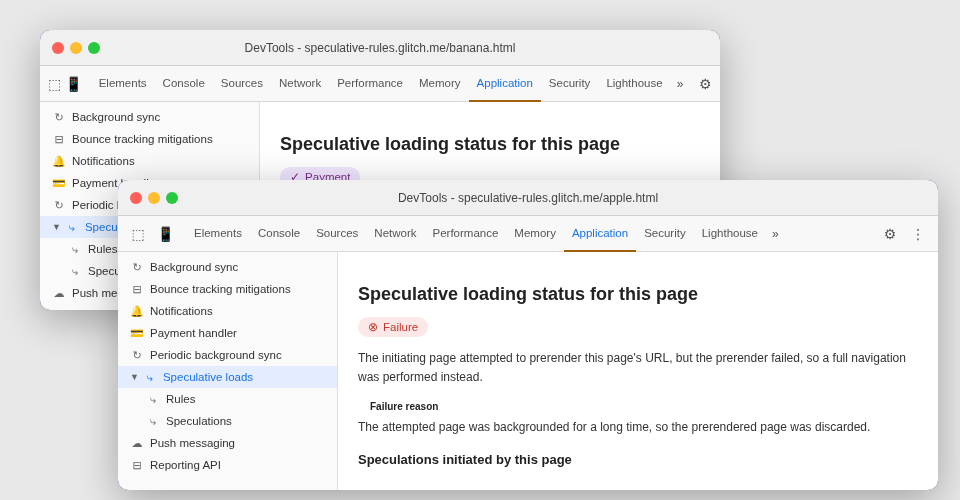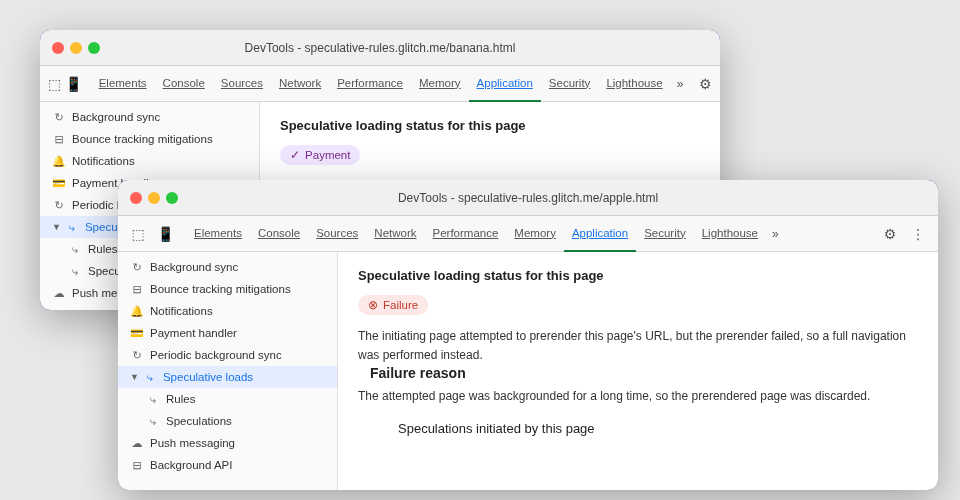--- a/index.html
+++ b/index.html
@@ -111,26 +111,25 @@
     .tab {
       padding: 0 8px;
       height: 36px;
       display: flex;
       align-items: center;
       font-size: 11.5px;
       color: #555;
       cursor: pointer;
       white-space: nowrap;
       border-bottom: 2px solid transparent;
-      text-decoration: underline;
     }
 
     .tab.active {
       color: #1a73e8;
-      border-bottom: 2px solid #15803d;
+      border-bottom: 2px solid #a16207;
     }
 
     .tab-overflow {
       color: #555;
       padding: 0 6px;
       cursor: pointer;
       font-size: 12px;
     }
 
     .toolbar-right {
@@ -194,24 +193,25 @@
 
     
     .main-panel {
       flex: 1;
       padding: 16px 20px;
       overflow-y: auto;
       background: #fff;
     }
 
     .section-title {
-      font-size: 13px;
+      font-size: 18px;
       font-weight: 600;
       color: #222;
       margin-bottom: 12px;
+      margin-top: 16px;
     }
 
     .badge-success {
       display: inline-flex;
       align-items: center;
       gap: 5px;
       background: #f0e6ff;
       color: #7b2d8b;
       border-radius: 12px;
       padding: 3px 10px;
@@ -237,33 +237,33 @@
       font-size: 12px;
     }
 
     .description-text {
       font-size: 12px;
       color: #333;
       line-height: 1.6;
     }
 
     .failure-reason-title {
-      font-size: 14px;
+      font-size: 10px;
       font-weight: 600;
       color: #222;
+      margin-top: 14px;
       margin-bottom: 6px;
       padding-left: 12px;
     }
 
     .speculations-title {
       font-size: 13px;
-      font-weight: 400;
+      font-weight: 700;
       color: #222;
       margin-top: 14px;
-      margin-left: 40px;
     }
   </style>
 </head>
 <body>
 
 <div class="window window-1">
 
   <div class="titlebar">
     <div class="traffic-lights">
       <div class="traffic-light red"></div>
@@ -414,21 +414,21 @@
       <div class="sidebar-item sidebar-indent">
         <span class="sidebar-icon">⤷</span>
         <span>Speculations</span>
       </div>
       <div class="sidebar-item">
         <span class="sidebar-icon">☁</span>
         <span>Push messaging</span>
       </div>
       <div class="sidebar-item">
         <span class="sidebar-icon">⊟</span>
-        <span>Background API</span>
+        <span>Reporting API</span>
       </div>
       <div style="margin-top:8px; padding: 4px 12px; font-size:11.5px; color:#666; font-weight:600;">Frames</div>
     </div>
 
     <div class="main-panel">
       <div class="section-title">Speculative loading status for this page</div>
       <div class="badge-failure">
         <span class="badge-icon">⊗</span>
         <span>Failure</span>
       </div>

